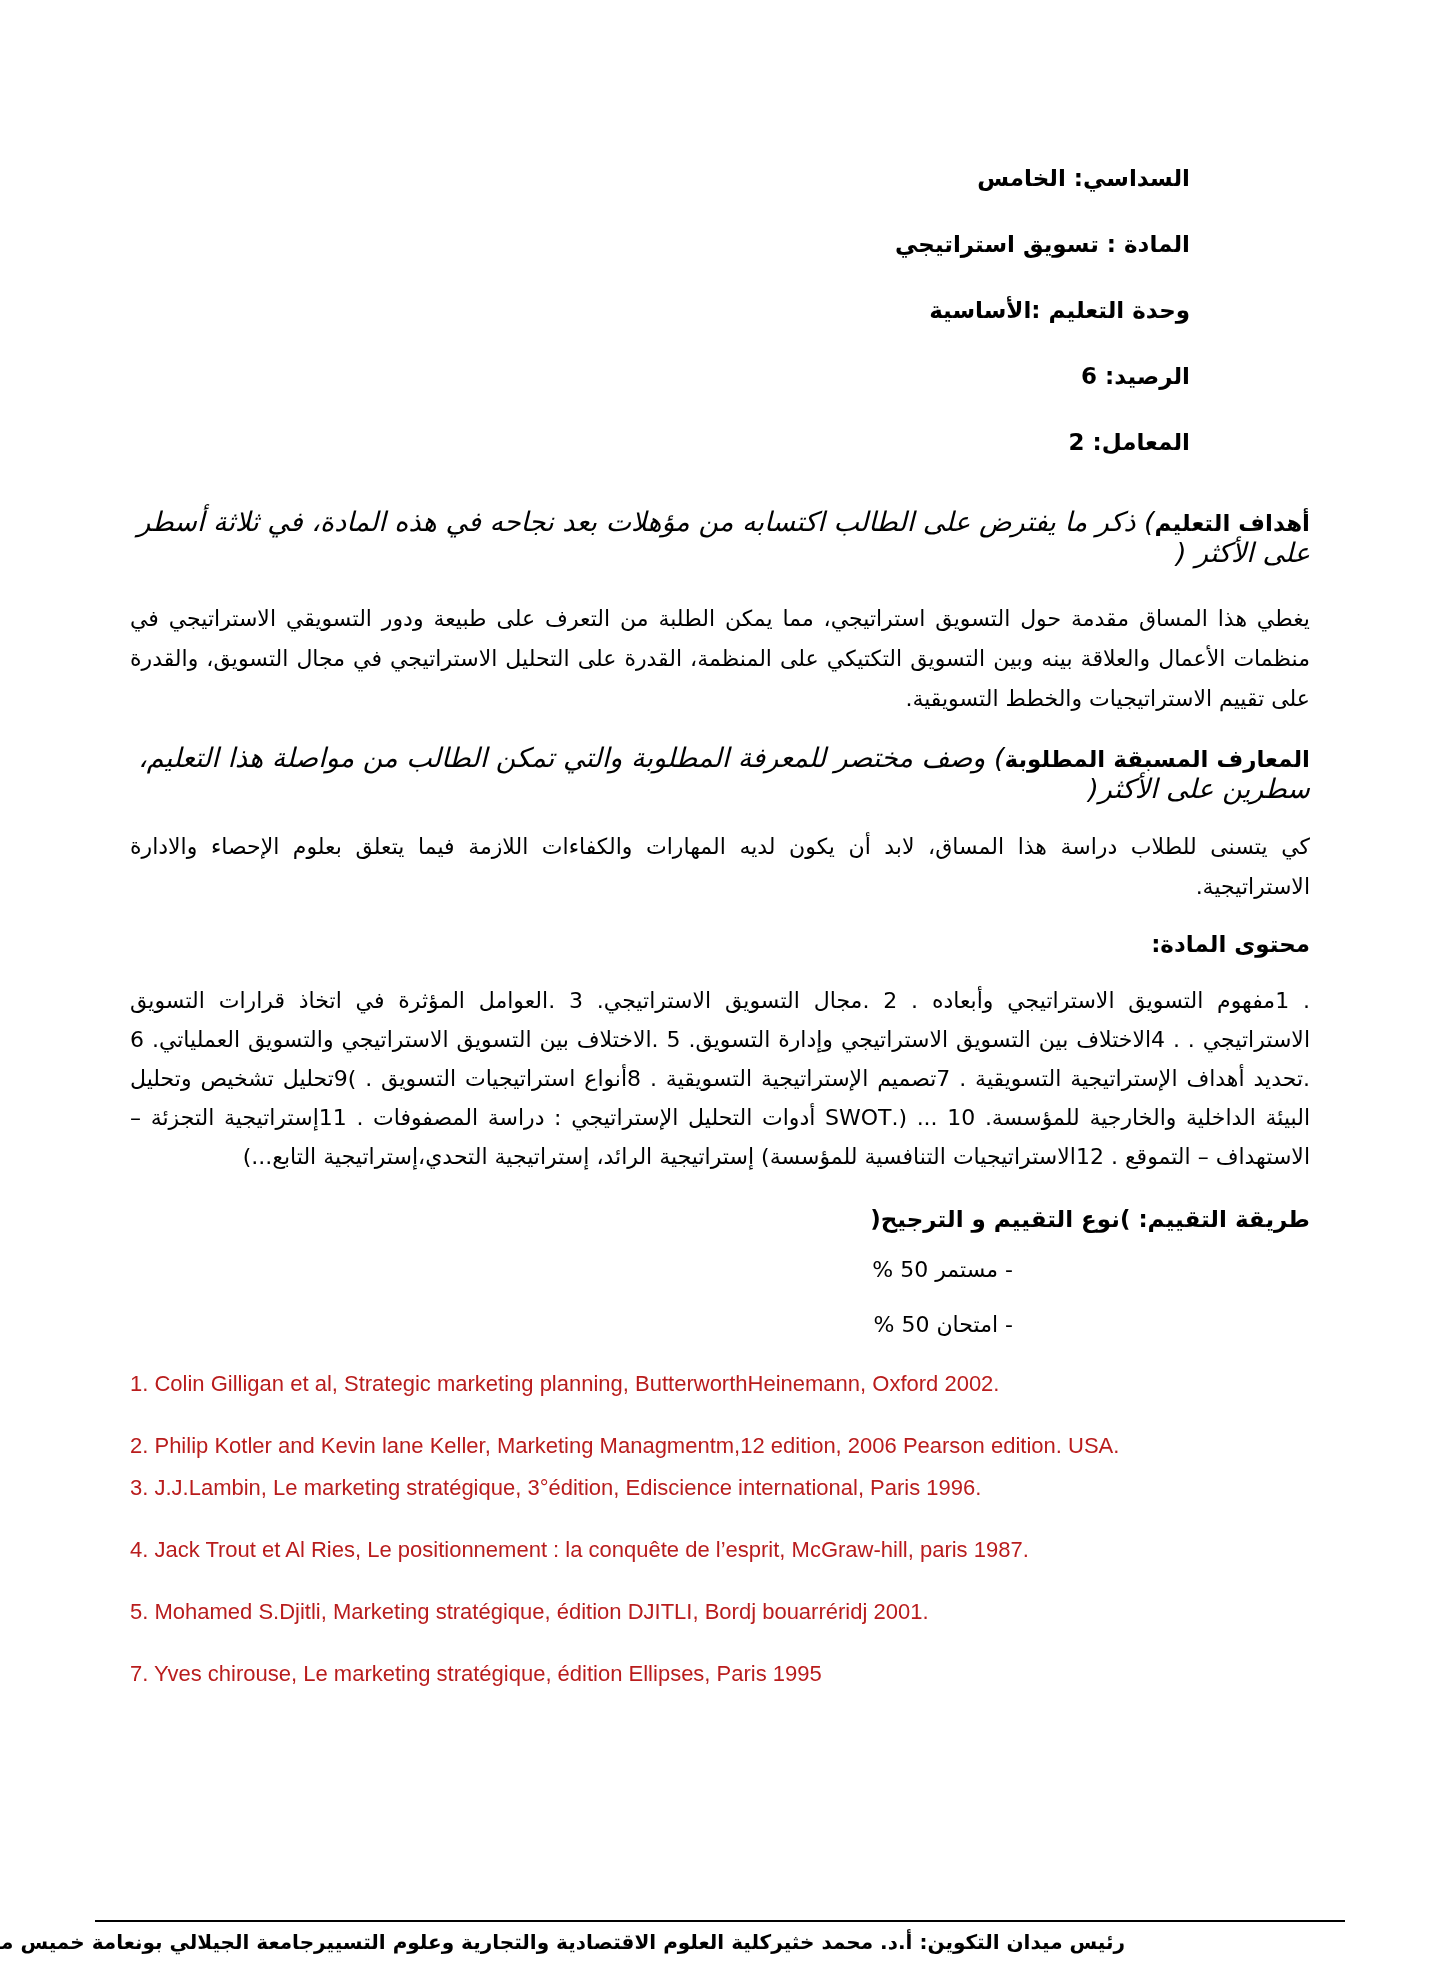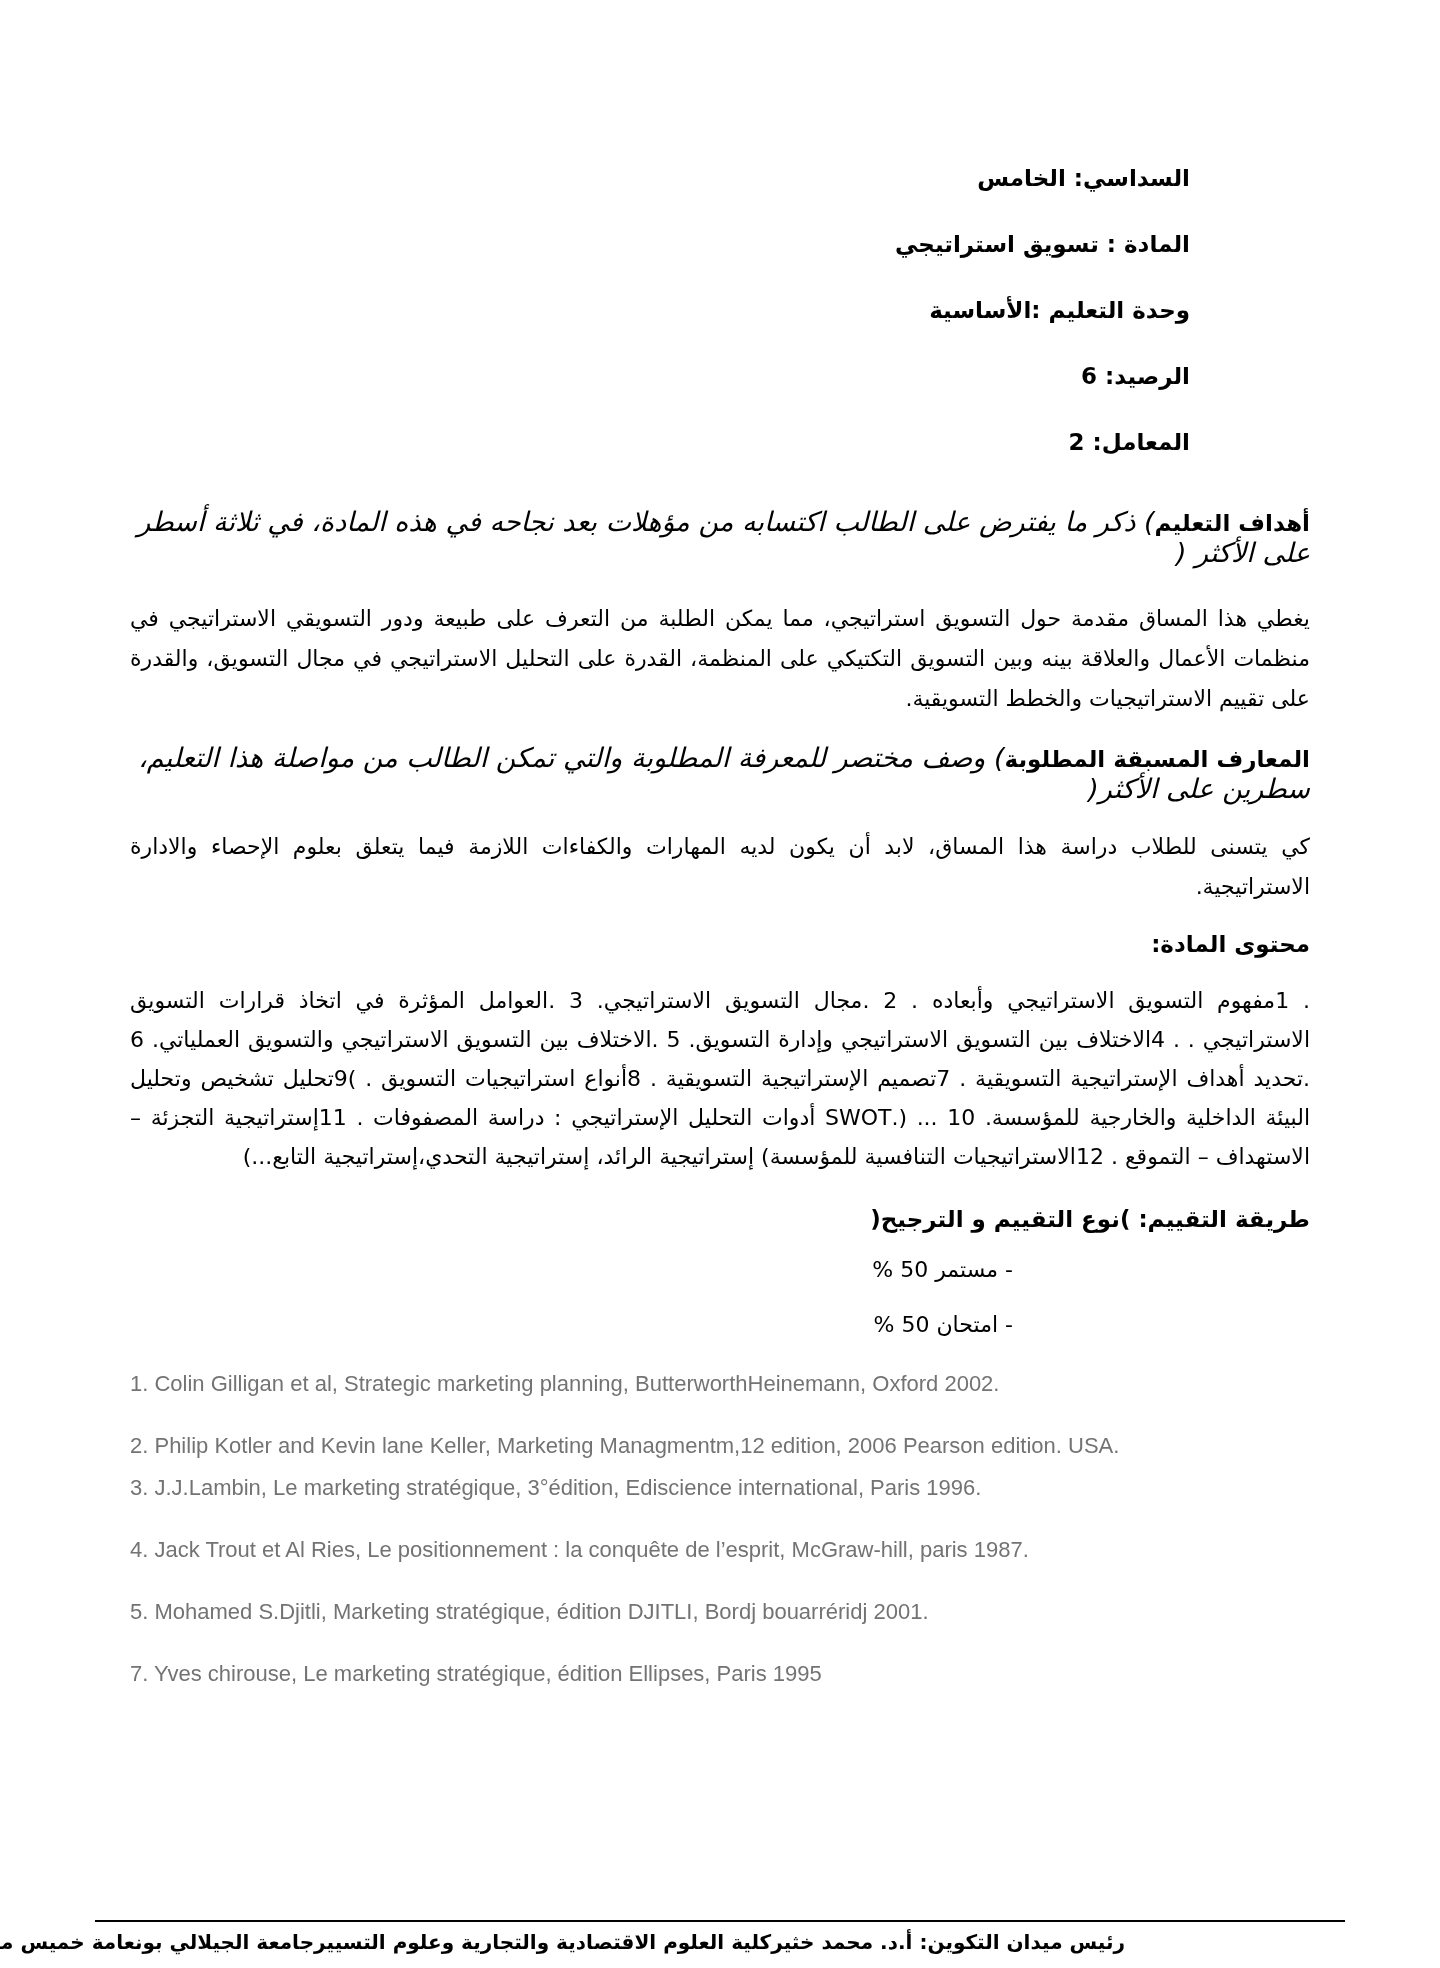--- a/index.html
+++ b/index.html
@@ -57,21 +57,21 @@
   #eval-item-2 { margin-top: 27px; }
 
   #refs-heading { margin-top: 27px; }
 
   .refs {
     direction: ltr;
     text-align: left;
     margin-top: 24px;
     font-family: "Liberation Sans", sans-serif;
     font-size: 22px;
-    color: #737373;
+    color: #b91c1c;
   }
   .ref { line-height: 42px; margin: 0 0 20px 0; }
   .ref.tight { margin-bottom: 0; }
 
   .footer {
     position: absolute;
     left: 95px;
     right: 95px;
     top: 1920px;
     border-top: 2px solid #000000;

